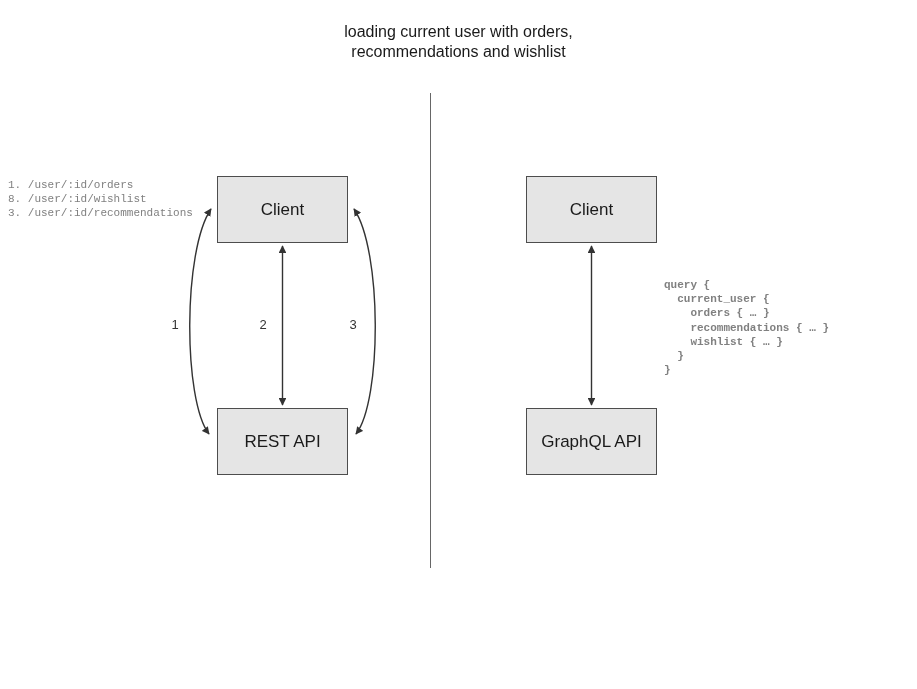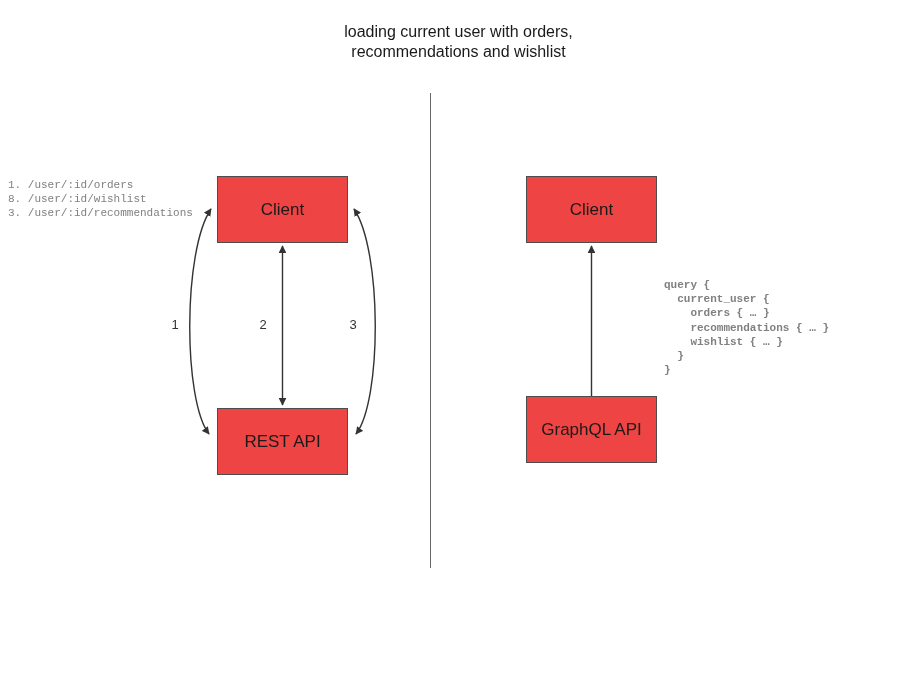--- a/index.html
+++ b/index.html
@@ -39,34 +39,34 @@
     left: 430px;
     top: 93px;
     width: 1px;
     height: 475px;
     background: #666666;
   }
 
   
   .node {
     position: absolute;
-    background: #ef4444;
+    background: #e5e5e5;
     border: 1px solid #4d4d4d;
     box-sizing: border-box;
     display: flex;
     align-items: center;
     justify-content: center;
     font-size: 17px;
     color: #1a1a1a;
     font-family: "Liberation Sans", sans-serif;
   }
   #node-client-rest  { left: 217px; top: 176px; width: 131px; height: 67px; }
   #node-rest-api     { left: 217px; top: 408px; width: 131px; height: 67px; text-align: right; }
   #node-client-gql   { left: 526px; top: 176px; width: 131px; height: 67px; }
-  #node-graphql-api  { left: 526px; top: 396px; width: 131px; height: 67px; }
+  #node-graphql-api  { left: 526px; top: 408px; width: 131px; height: 67px; }
 
   
   #arrows {
     position: absolute;
     left: 0;
     top: 0;
     width: 917px;
     height: 689px;
     pointer-events: none;
   }

